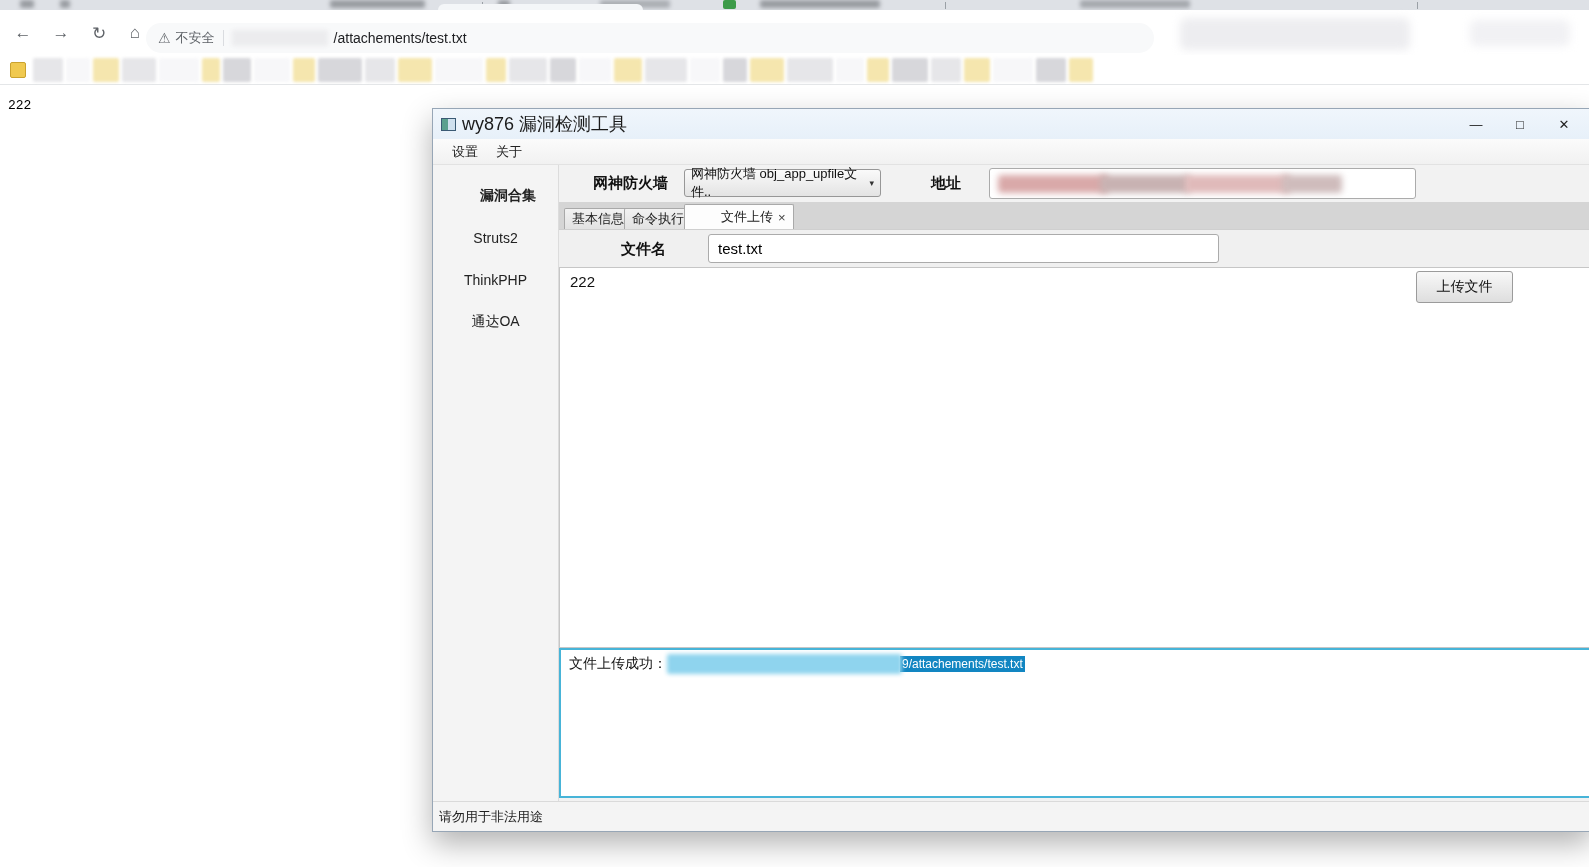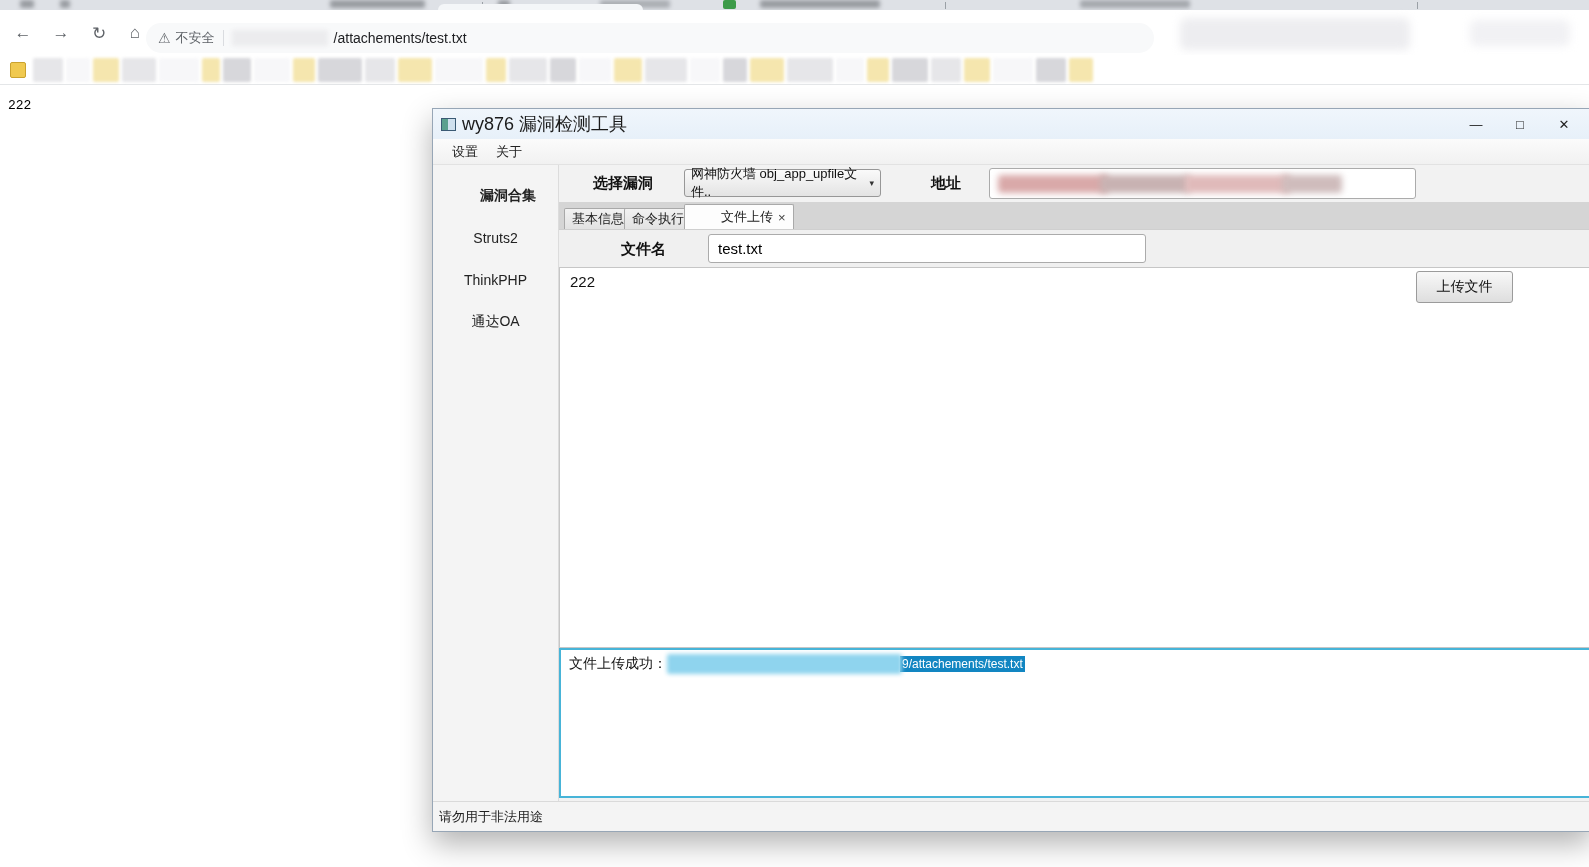--- a/index.html
+++ b/index.html
@@ -77,21 +77,21 @@
 
   .tabband { height:27px; background:#d5d5d5; position:relative; flex:0 0 auto; }
   .tab { position:absolute; bottom:0; height:21px; background:linear-gradient(#f2f2f2,#e2e2e2);
     border:1px solid #a9a9a9; border-bottom:none; border-radius:2px 2px 0 0;
     display:flex; align-items:center; padding:0 7px; font-size:13px; color:#222; }
   .tab.active { height:25px; background:#fdfdfd; z-index:2;padding-left:36px; }
   .tab-close { margin-left:5px; font-size:13px; color:#444; }
 
   .filerow { height:38px; background:#f0f0f0; position:relative; border-top:1px solid #cfcfcf; flex:0 0 auto; }
   .fn-lbl { position:absolute; left:62px; top:10px; }
-  .fn-input { position:absolute; left:149px; top:4px; width:438px; height:29px; background:#fff;
+  .fn-input { position:absolute; left:149px; top:4px; width:511px; height:29px; background:#fff;
     border:1px solid #ababab; border-radius:3px; font-size:15px; padding:0 9px;
     font-family:"Liberation Sans", sans-serif; color:#000; outline:none; }
   .upload-btn { position:absolute; left:857px; top:3px; width:97px; height:32px; }
 
   .main-ta { flex:1; background:#fff; border:1px solid #c6c6c6; border-right:none;
     font-size:15px; color:#111; padding:5px 10px; min-height:0; }
 
   .result-ta { height:150px; background:#fff; border:2px solid #47b4d8; border-right:none;
     margin-bottom:3px; padding:4px 8px; font-size:14px; color:#111; flex:0 0 auto; position:relative; }
   .sel-blur { display:inline-block; vertical-align:middle; width:235px; height:20px;
@@ -196,21 +196,21 @@
       <div class="sidebar">
         <div class="side-item sel">漏洞合集</div>
         <div class="side-item">Struts2</div>
         <div class="side-item">ThinkPHP</div>
         <div class="side-item">通达OA</div>
       </div>
 
       <div class="content">
 
         <div class="toprow">
-          <span class="lbl vuln-lbl">选择漏洞</span>
+          <span class="lbl vuln-lbl">网神防火墙</span>
           <div class="dropdown">
             <span>网神防火墙 obj_app_upfile文件..</span>
             <span class="dd-arrow">▾</span>
           </div>
           <span class="lbl addr-lbl">地址</span>
           <div class="addr-input">
             <span class="pink-blur" style="left:8px;width:110px;background:#d9a9a9;"></span>
             <span class="pink-blur" style="left:110px;width:90px;background:#c8b2b2;"></span>
             <span class="pink-blur" style="left:195px;width:105px;background:#e0baba;"></span>
             <span class="pink-blur" style="left:292px;width:60px;background:#cfbcbc;"></span>

